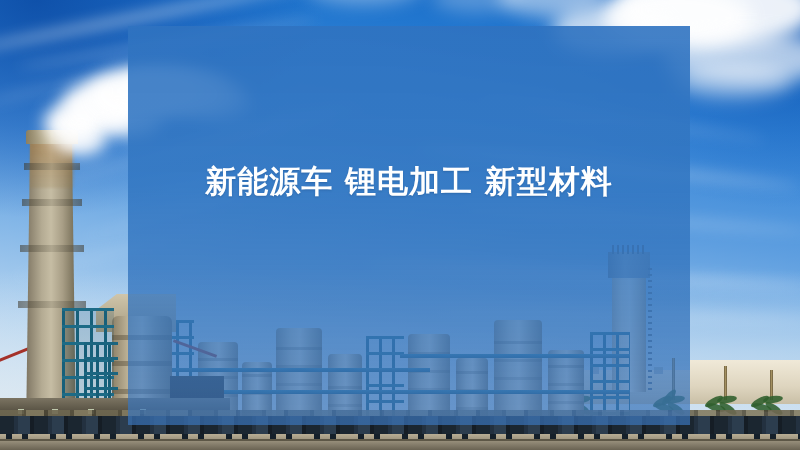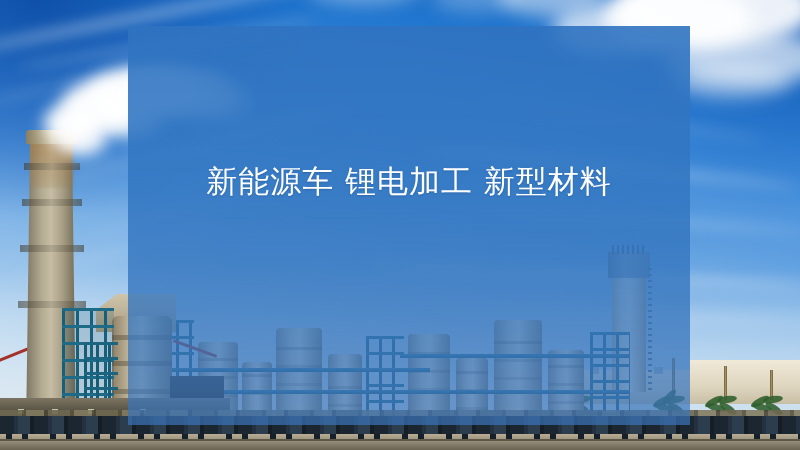--- a/index.html
+++ b/index.html
@@ -289,21 +289,21 @@
     letter-spacing:3px;
     line-height:1;
     margin:0;
     white-space:nowrap;
     font-family:"DejaVu Sans","Liberation Sans",sans-serif;
     text-shadow: 0 1px 2px rgba(20,60,110,.35);
   }
   .sub {
     color:#ffffff;
     font-size:31px;
-    font-weight:normal;
+    font-weight:bold;
     letter-spacing:1px;
     line-height:1;
     margin:16px;
     white-space:nowrap;
     font-family:"DejaVu Sans","Liberation Sans",sans-serif;
     text-shadow: 0 1px 2px rgba(20,60,110,.30);
   }
   .sub-1 { margin-top:36px; }
   .sub-2 { margin-top:24px; }
 </style>

